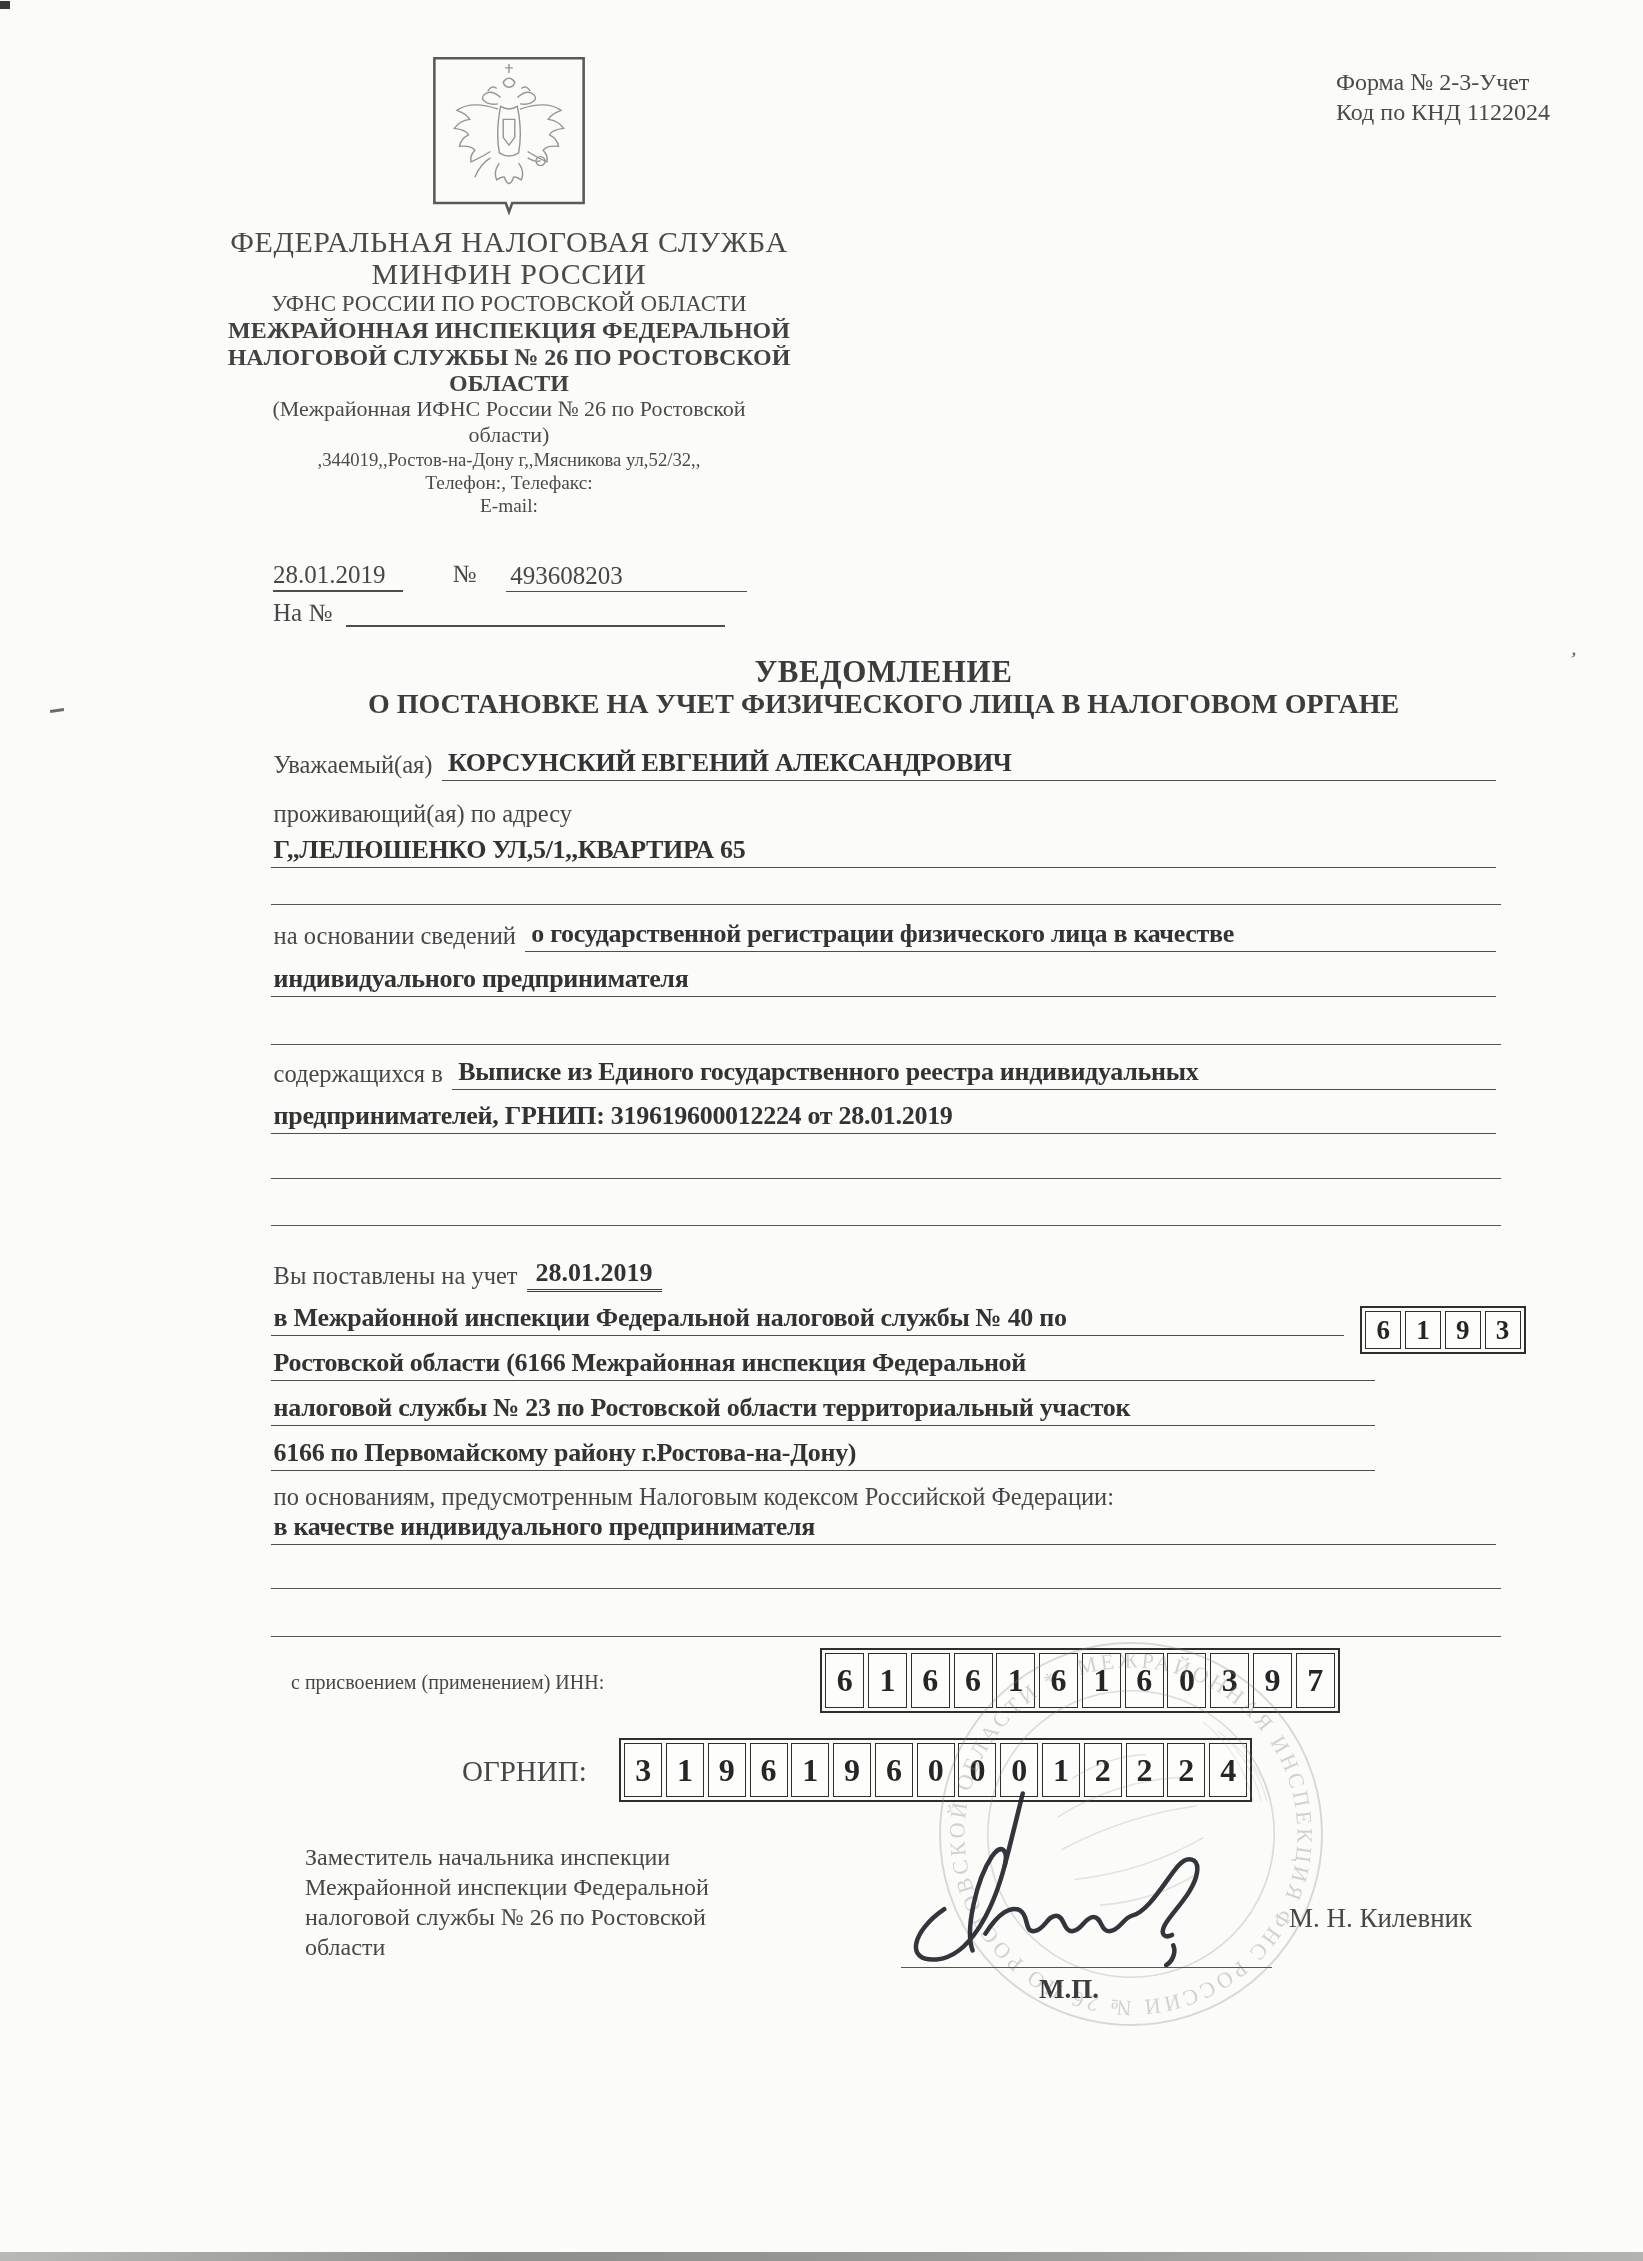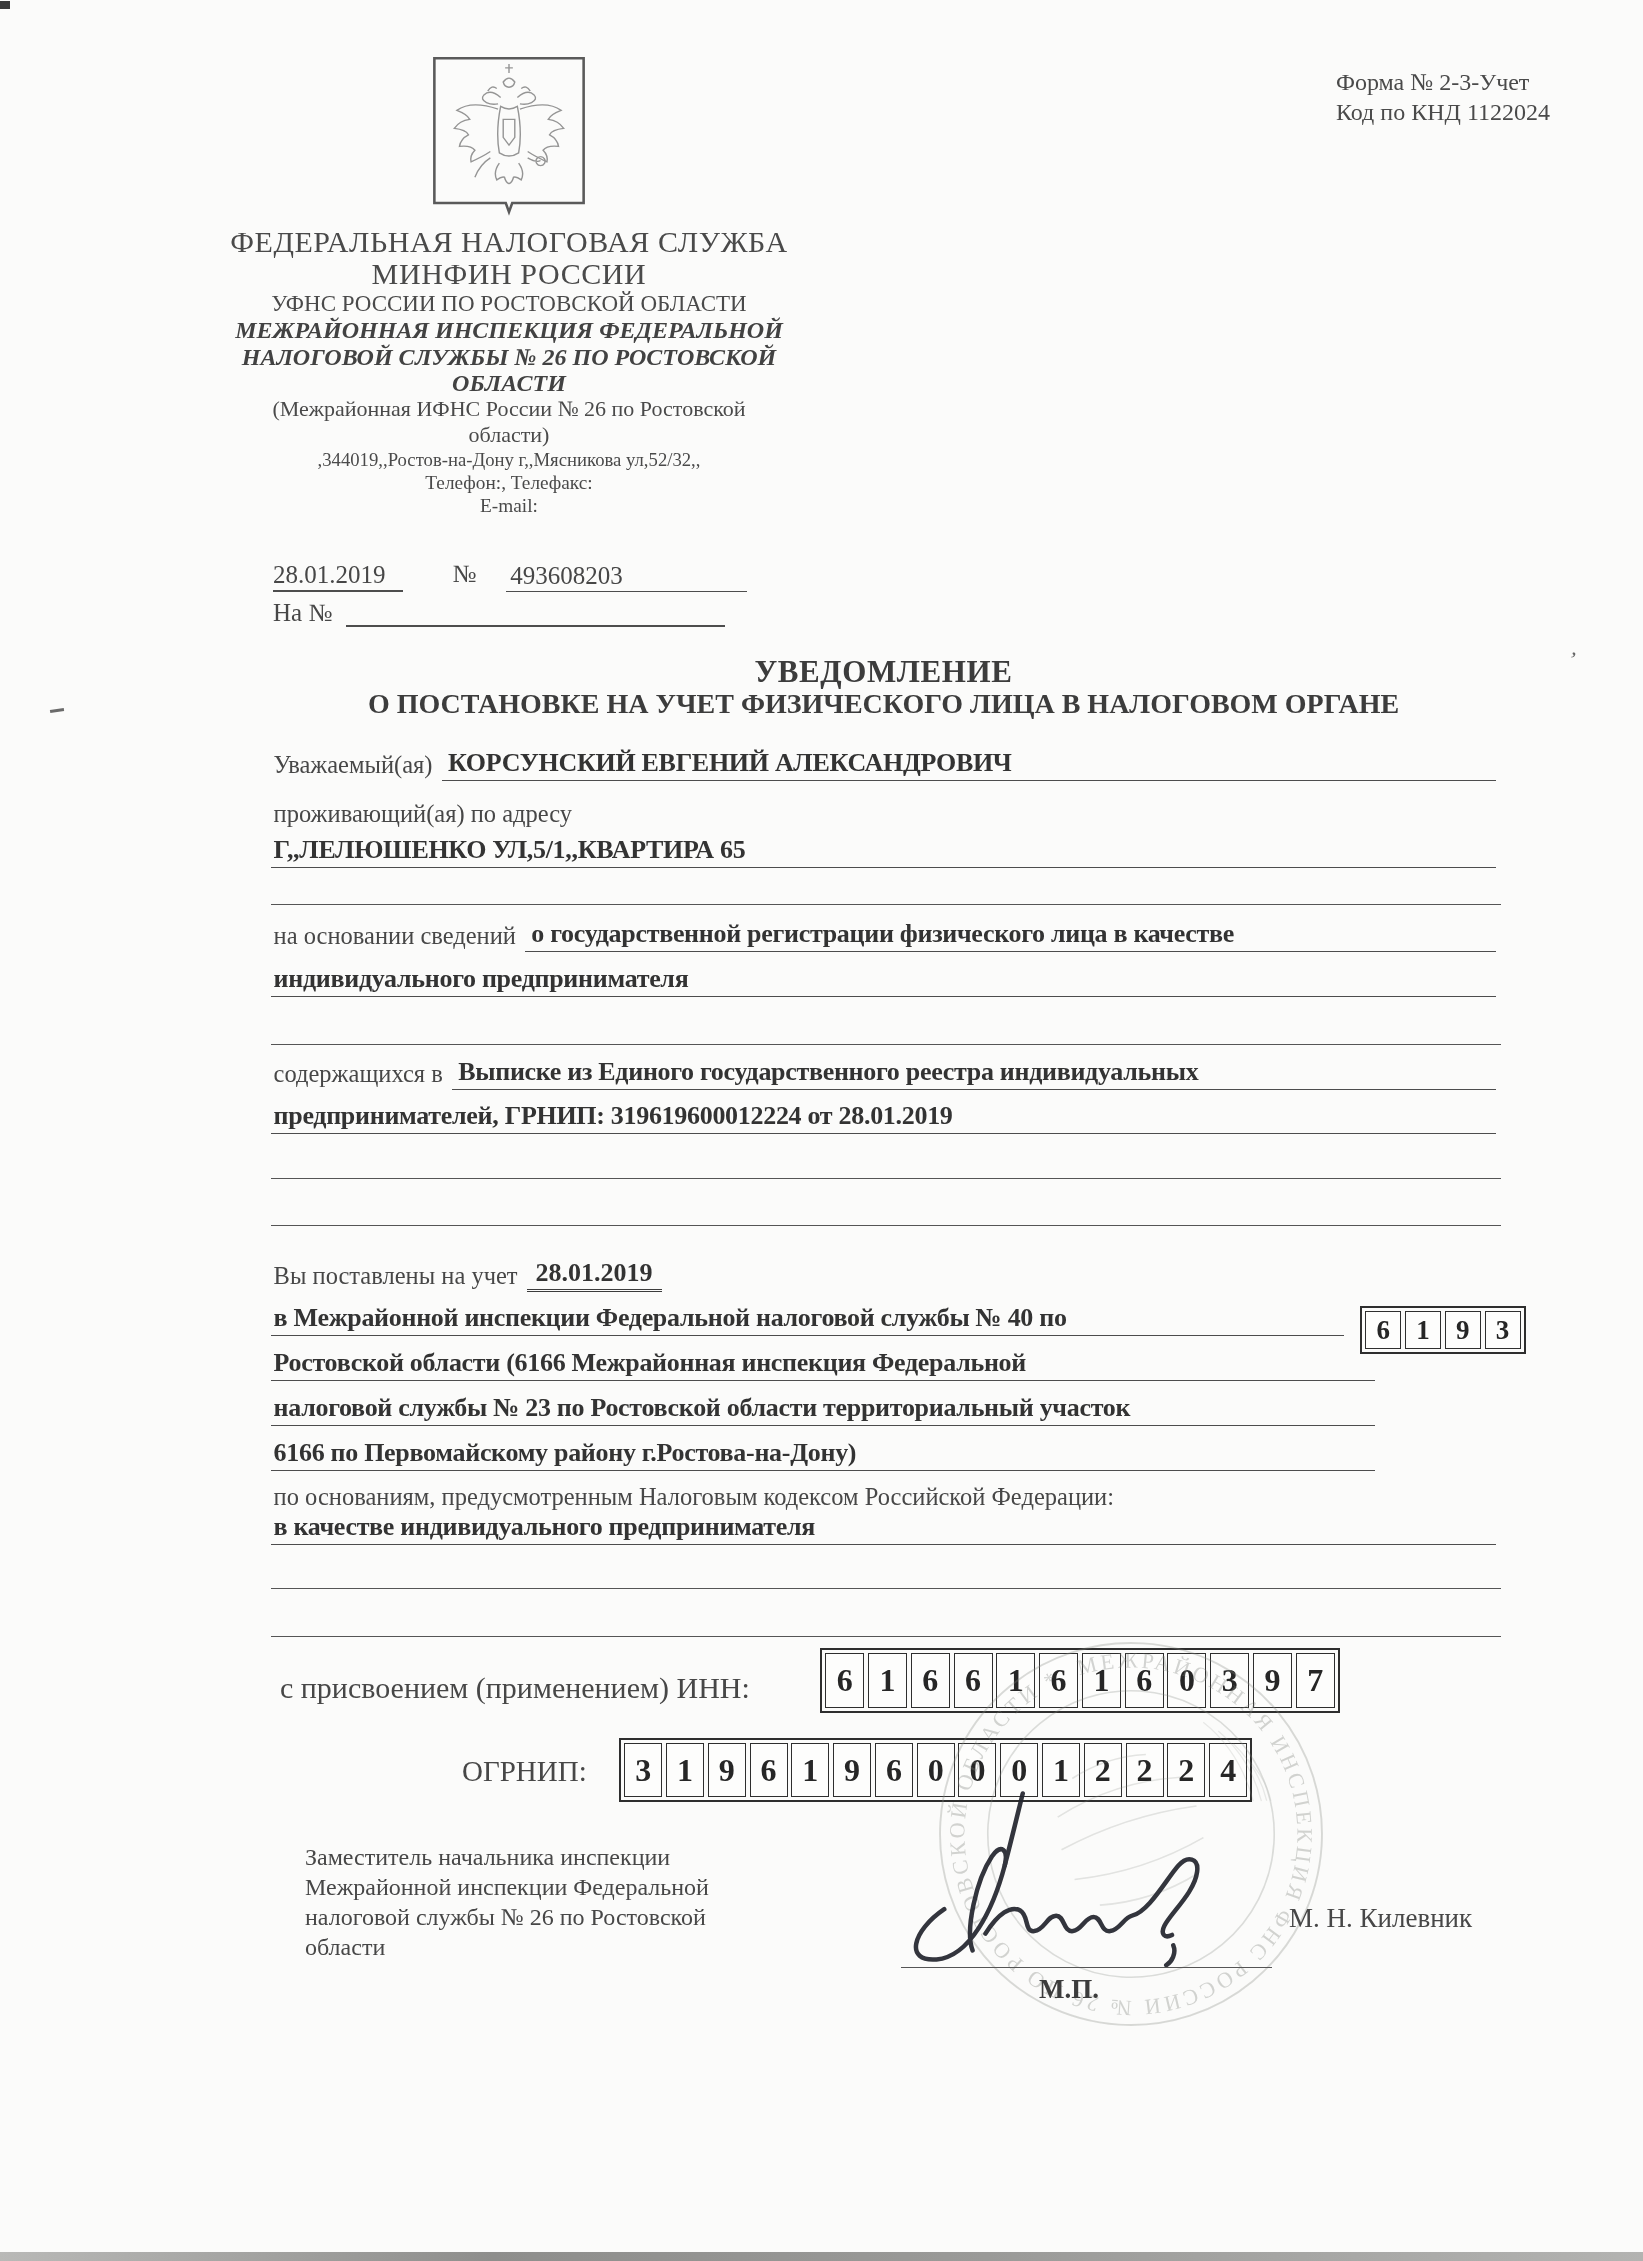--- a/index.html
+++ b/index.html
@@ -10,21 +10,21 @@
     color:#3f3f3f;
   }
   .abs{position:absolute;}
   
   .form-code{top:67px;right:94px;font-size:24px;line-height:30px;color:#4a4a4a;}
   
   .letterhead{left:193px;top:55px;width:632px;text-align:center;color:#4a4a4a;}
   .emblem-box{display:block;margin:0 auto 5.2px auto;}
   .lh1{font-size:30px;line-height:32px;letter-spacing:0.6px;}
   .lh2{font-size:23px;line-height:27px;}
-  .lhb{font-size:24px;line-height:26.4px;font-weight:bold;color:#424242;font-style:italic;}
+  .lhb{font-size:24px;line-height:26.4px;font-weight:bold;color:#424242;}
   .lhp{font-size:22px;line-height:26px;}
   .lha{font-size:18.7px;line-height:23px;}
   .lhc{font-size:19.3px;line-height:23px;}
   
   .ref-row{left:273px;top:560px;display:flex;align-items:flex-end;font-size:25px;color:#474747;}
   .ref-date{border-bottom:2.6px double #4d4d4d;padding:0 17px 1.3px 0;}
   .ref-no{margin:0 30px 0 50px;padding-bottom:3.9px;}
   .ref-num{border-bottom:1.9px solid #4d4d4d;width:237px;padding:0 0 1.3px 3.9px;}
   .onno-row{left:273px;top:597px;display:flex;align-items:flex-end;font-size:25px;color:#474747;}
   .onno-line{border-bottom:2.6px solid #4d4d4d;width:379px;margin-left:14px;height:28px;}
@@ -40,21 +40,21 @@
   .blank-line{left:271px;width:1230px;border-bottom:1.9px solid #555;height:0;}
   .narrow{width:1104px;}
   .reg-date{font-weight:bold;color:#333;font-size:26px;border-bottom:3.2px double #3c3c3c;padding:0 9px 0.6px 9px;flex:0 0 auto;}
   
   .digit-strip{display:flex;background:#fbfbfa;border:2.6px solid #2e2e2e;padding:1.3px;}
   .digit-cell{border:1.9px solid #2e2e2e;margin:1.9px;display:flex;align-items:center;justify-content:center;
     font-weight:bold;color:#262626;background:#fdfdfc;}
   .inn-cell{width:37px;height:53px;font-size:32px;}
   .ogr-cell{width:36px;height:52px;font-size:32px;}
   .code-cell{width:34px;height:36px;font-size:27px;}
-  .inn-label{left:280px;top:1671px;font-size:30px;color:#474747;}
+  .inn-label{left:291px;top:1671px;font-size:20px;color:#474747;}
   .ogr-label{left:462px;top:1755px;font-size:29px;color:#474747;}
   
   .position-block{left:271px;top:1842px;width:529px;font-size:24px;line-height:30px;color:#474747;margin-left:34px;}
   .sig-line{left:901px;top:1967px;width:371px;border-top:1.9px solid #555;height:0;}
   .mp{left:1039px;top:1974px;font-size:27px;font-weight:bold;color:#3c3c3c;}
   .signer-name{left:1289px;top:1903px;font-size:27px;color:#474747;text-align:right;}
   
   .stamp{left:931px;top:1634px;filter:blur(0.4px);pointer-events:none;}
   .signature{left:882px;top:1787px;}
   .corner-mark{left:0;top:1.3px;width:10.3px;height:7.7px;background:#3a3a3a;}

